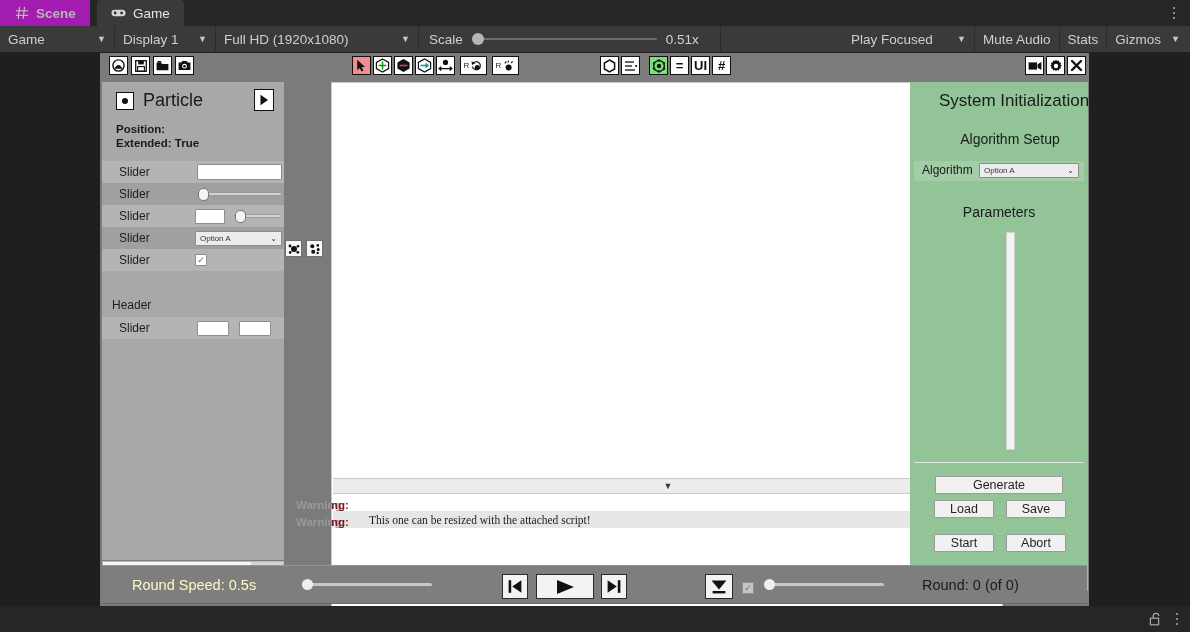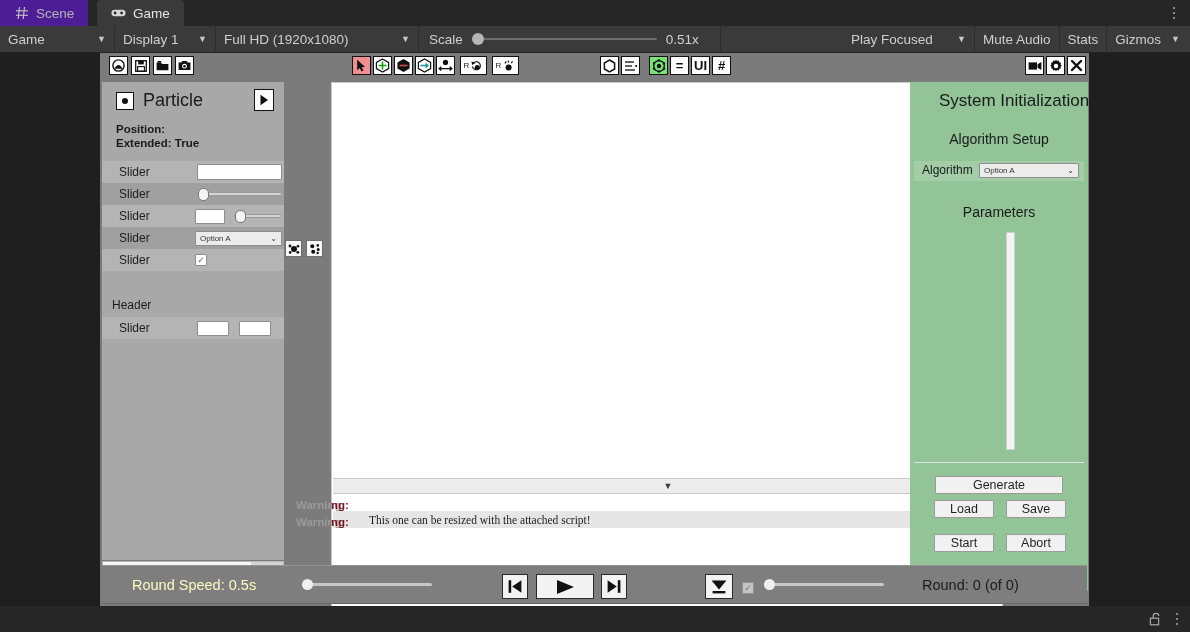--- a/index.html
+++ b/index.html
@@ -8,21 +8,21 @@
     background:#1f1f1f;
     font-family:"Liberation Sans", sans-serif;
     -webkit-font-smoothing:antialiased;
   }
   .root{position:relative;width:1190px;height:632px;}
 
   
   .tabstrip{position:absolute;left:0;top:0;width:1190px;height:26px;background:#262626;}
   .tab{position:absolute;top:0;height:26px;display:flex;align-items:center;gap:7px;
        padding:0 14px;font-size:13.5px;color:#b6b6b6;box-sizing:border-box;}
-  .tab.inactive{left:0;background:#4c1d95;}
+  .tab.inactive{left:0;background:#a21caf;font-weight:bold;}
   .tab.active{left:97px;background:#3a3a3a;color:#e4e4e4;border-top-left-radius:4px;border-top-right-radius:4px;}
   .tab .ticon{display:inline-flex;align-items:center;justify-content:center;width:15px;height:15px;color:#c6c6c6;}
   .kebab-top{position:absolute;right:8px;top:4px;width:16px;height:18px;display:flex;
              flex-direction:column;align-items:center;justify-content:center;gap:2.5px;}
   .kebab-top i{display:block;width:2.5px;height:2.5px;border-radius:50%;background:#b0b0b0;}
 
   
   .gametoolbar{position:absolute;left:0;top:26px;width:1190px;height:27px;background:#3a3a3a;
     display:flex;align-items:center;border-bottom:1px solid #232323;box-sizing:border-box;}
   .tb-item{height:27px;display:flex;align-items:center;color:#cfcfcf;font-size:13.5px;
@@ -101,21 +101,21 @@
   .logrow.a{top:411px;background:#eaeaea;}
   .logrow.b{top:428px;background:#e6e6e6;font-family:Liberation Serif, serif;}
   .logrow .msg{position:absolute;left:36px;font-size:11.5px;color:#1d1d1d;}
   .warnlayer{position:absolute;left:165px;top:15px;width:740px;height:528px;pointer-events:none;margin-top:19px;}
   .warnlbl{position:absolute;font-size:11.5px;font-weight:600;color:#7d1520;white-space:nowrap;}
   .warnlbl.mute{color:#9a9a9a;}
 
   
   .rpanel{position:absolute;left:810px;top:29px;width:178px;height:509px;background:#92c498;}
   .rp-title{position:absolute;left:0;top:9px;width:208px;text-align:center;font-size:17px;color:#1a1a1a;white-space:nowrap;}
-  .rp-sub{position:absolute;left:0;top:49px;width:178px;text-align:center;font-size:14px;color:#1a1a1a;}
+  .rp-sub{position:absolute;left:0;top:49px;width:178px;text-align:center;font-size:14px;color:#1a1a1a;padding-left:11px;}
   .rp-rowbg{position:absolute;left:4px;top:79px;width:170px;height:20px;background:#a2cda7;}
   .rp-lbl{position:absolute;left:12px;top:81px;font-size:12px;color:#1a1a1a;}
   .rp-dd{position:absolute;left:69px;top:81px;width:100px;height:15px;background:#ececec;border:1px solid #8d8d8d;
     box-sizing:border-box;display:flex;align-items:center;justify-content:space-between;padding:0 4px;font-size:8px;color:#333;border-radius:1px;}
   .rp-params{position:absolute;left:0;top:122px;width:178px;text-align:center;font-size:14px;color:#1a1a1a;}
   .rp-scrollzone{position:absolute;left:0;top:150px;width:178px;height:225px;}
   .rp-vscroll{position:absolute;left:96px;top:0;width:9px;height:218px;background:#f4f4f4;border:1px solid #cfcfcf;box-sizing:border-box;}
   .rp-sep{position:absolute;left:4px;top:380px;width:170px;height:1px;background:#dfe9e0;}
   .btn{position:absolute;background:#f1f1f1;border:1px solid #9b9b9b;box-sizing:border-box;
     display:flex;align-items:center;justify-content:center;font-size:12.5px;color:#1f1f1f;border-radius:1px;}

